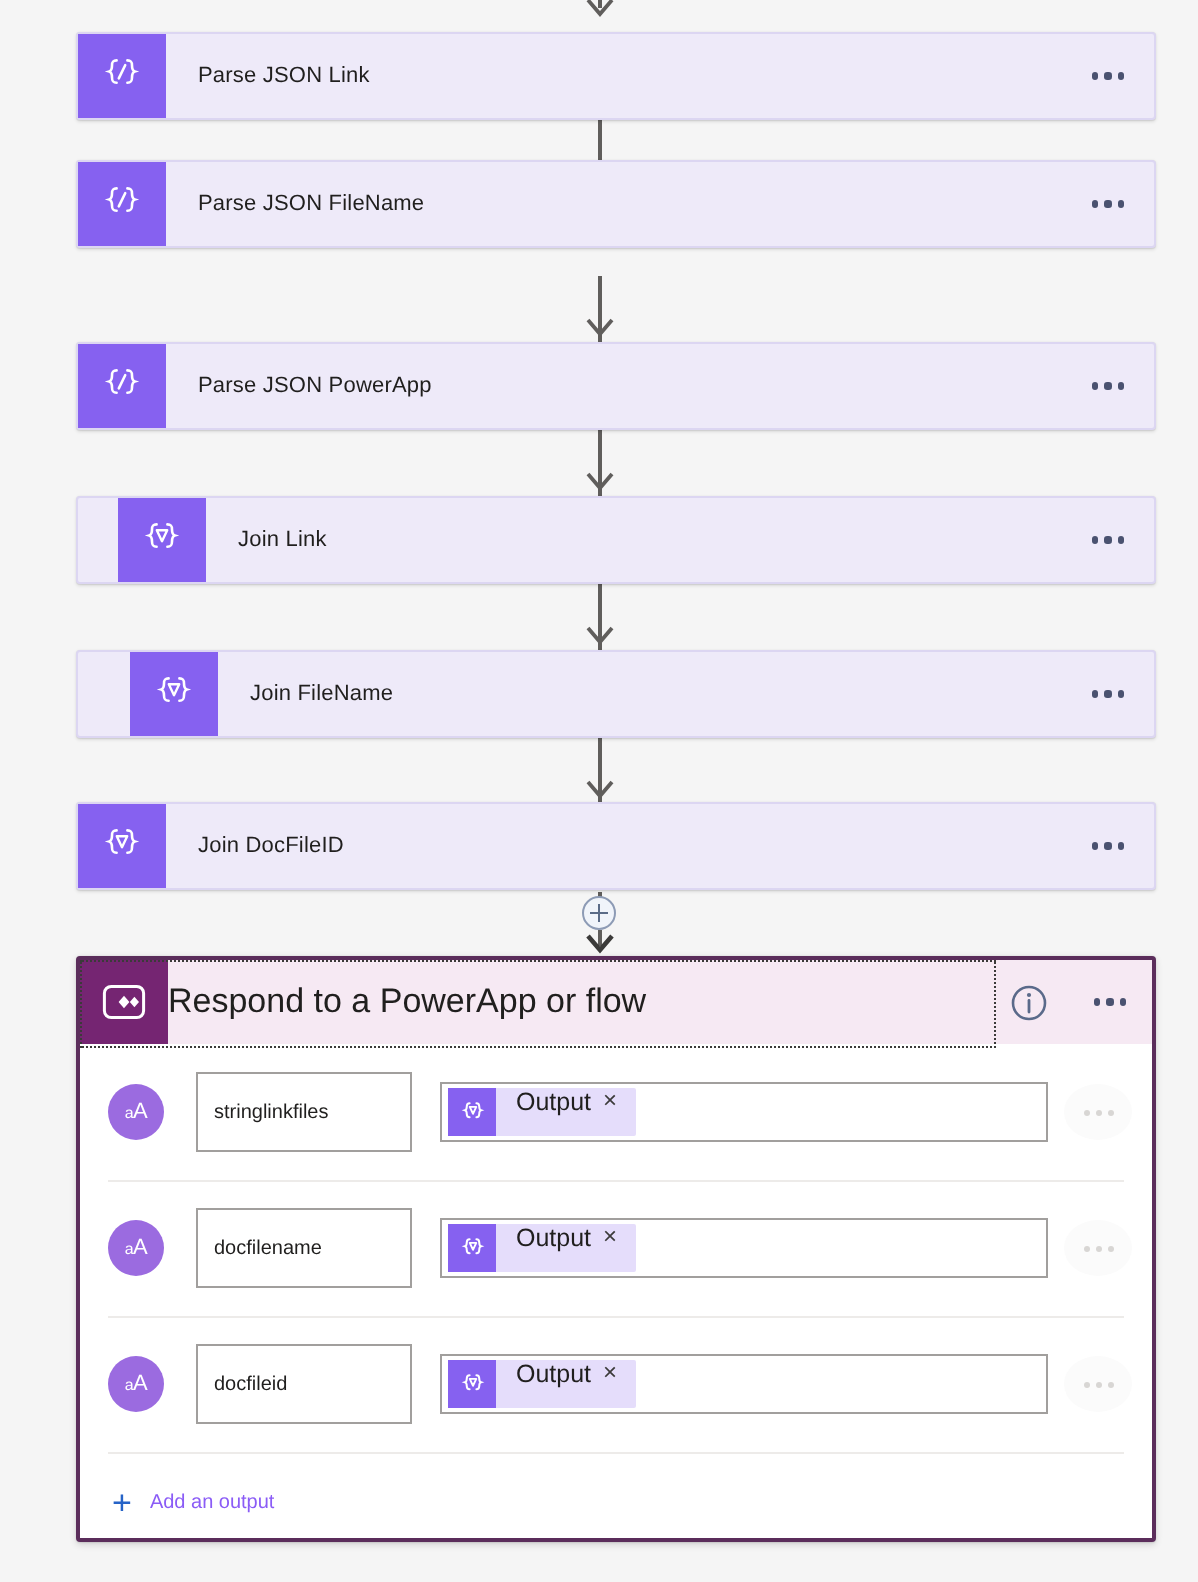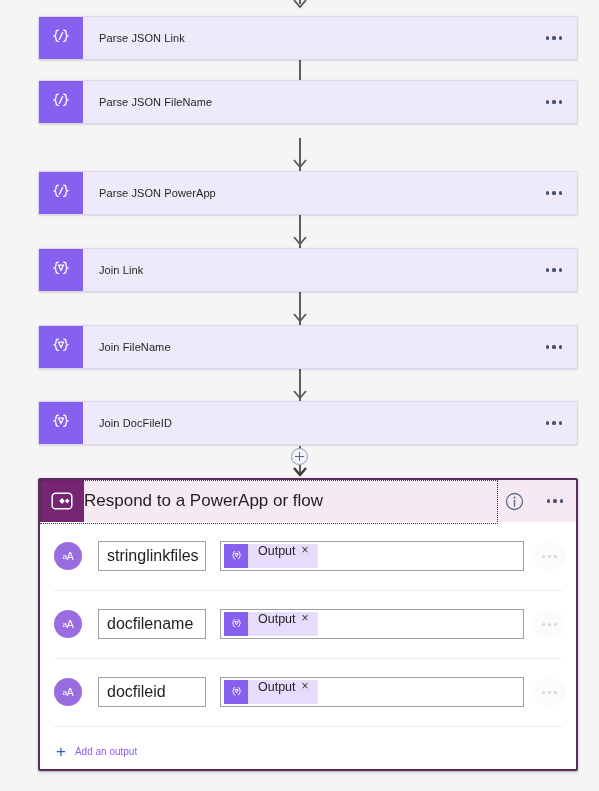--- a/index.html
+++ b/index.html
@@ -202,27 +202,27 @@
     color: #ffffff;
     font-size: 11px;
     letter-spacing: -.3px;
     user-select: none;
   }
   .type-avatar .small-a { font-size: 8px; }
 
   .name-input {
     margin-left: 16px;
     width: 108px;
-    height: 30px;
+    height: 40px;
     border: 1px solid #a19f9d;
     background: #ffffff;
     display: flex;
     align-items: center;
     padding: 0 8px;
-    font-size: 16px;
+    font-size: 10px;
     color: #201f1e;
     cursor: text;
   }
 
   .value-input {
     margin-left: 14px;
     flex: 1;
     height: 30px;
     border: 1px solid #a19f9d;
     background: #ffffff;
@@ -410,37 +410,37 @@
       </svg>
     </div>
     <div class="card-title">Parse JSON PowerApp</div>
     <div class="ellipsis-btn">
         <i></i>
         <i></i>
         <i></i>
       </div>
   </div>
 
-  <div class="action-card" style="top:248px;">
+  <div class="action-card" style="top:248px;padding-left:20px;">
     <div class="card-icon">
       <svg width="24" height="24" viewBox="0 0 24 24">
         <path d="M9.3 4.2c-2.1 0-2.3 1.1-2.3 2.6 0 1.4-.1 2.6-1.4 3.0 1.3.4 1.4 1.6 1.4 3.0 0 1.5.2 2.6 2.3 2.6" fill="none" stroke="#ffffff" stroke-width="1.3" stroke-linecap="round"></path>
         <path d="M14.7 4.2c2.1 0 2.3 1.1 2.3 2.6 0 1.4.1 2.6 1.4 3.0-1.3.4-1.4 1.6-1.4 3.0 0 1.5-.2 2.6-2.3 2.6" fill="none" stroke="#ffffff" stroke-width="1.3" stroke-linecap="round"></path>
         <path d="M9.4 7.1 H14.6 L12 12.6 Z" fill="none" stroke="#ffffff" stroke-width="1.2" stroke-linejoin="round"></path>
       </svg>
     </div>
     <div class="card-title">Join Link</div>
     <div class="ellipsis-btn">
         <i></i>
         <i></i>
         <i></i>
       </div>
   </div>
 
-  <div class="action-card" style="top:325px;">
+  <div class="action-card" style="top:325px;padding-left:26px;">
     <div class="card-icon">
       <svg width="24" height="24" viewBox="0 0 24 24">
         <path d="M9.3 4.2c-2.1 0-2.3 1.1-2.3 2.6 0 1.4-.1 2.6-1.4 3.0 1.3.4 1.4 1.6 1.4 3.0 0 1.5.2 2.6 2.3 2.6" fill="none" stroke="#ffffff" stroke-width="1.3" stroke-linecap="round"></path>
         <path d="M14.7 4.2c2.1 0 2.3 1.1 2.3 2.6 0 1.4.1 2.6 1.4 3.0-1.3.4-1.4 1.6-1.4 3.0 0 1.5-.2 2.6-2.3 2.6" fill="none" stroke="#ffffff" stroke-width="1.3" stroke-linecap="round"></path>
         <path d="M9.4 7.1 H14.6 L12 12.6 Z" fill="none" stroke="#ffffff" stroke-width="1.2" stroke-linejoin="round"></path>
       </svg>
     </div>
     <div class="card-title">Join FileName</div>
     <div class="ellipsis-btn">
         <i></i>

